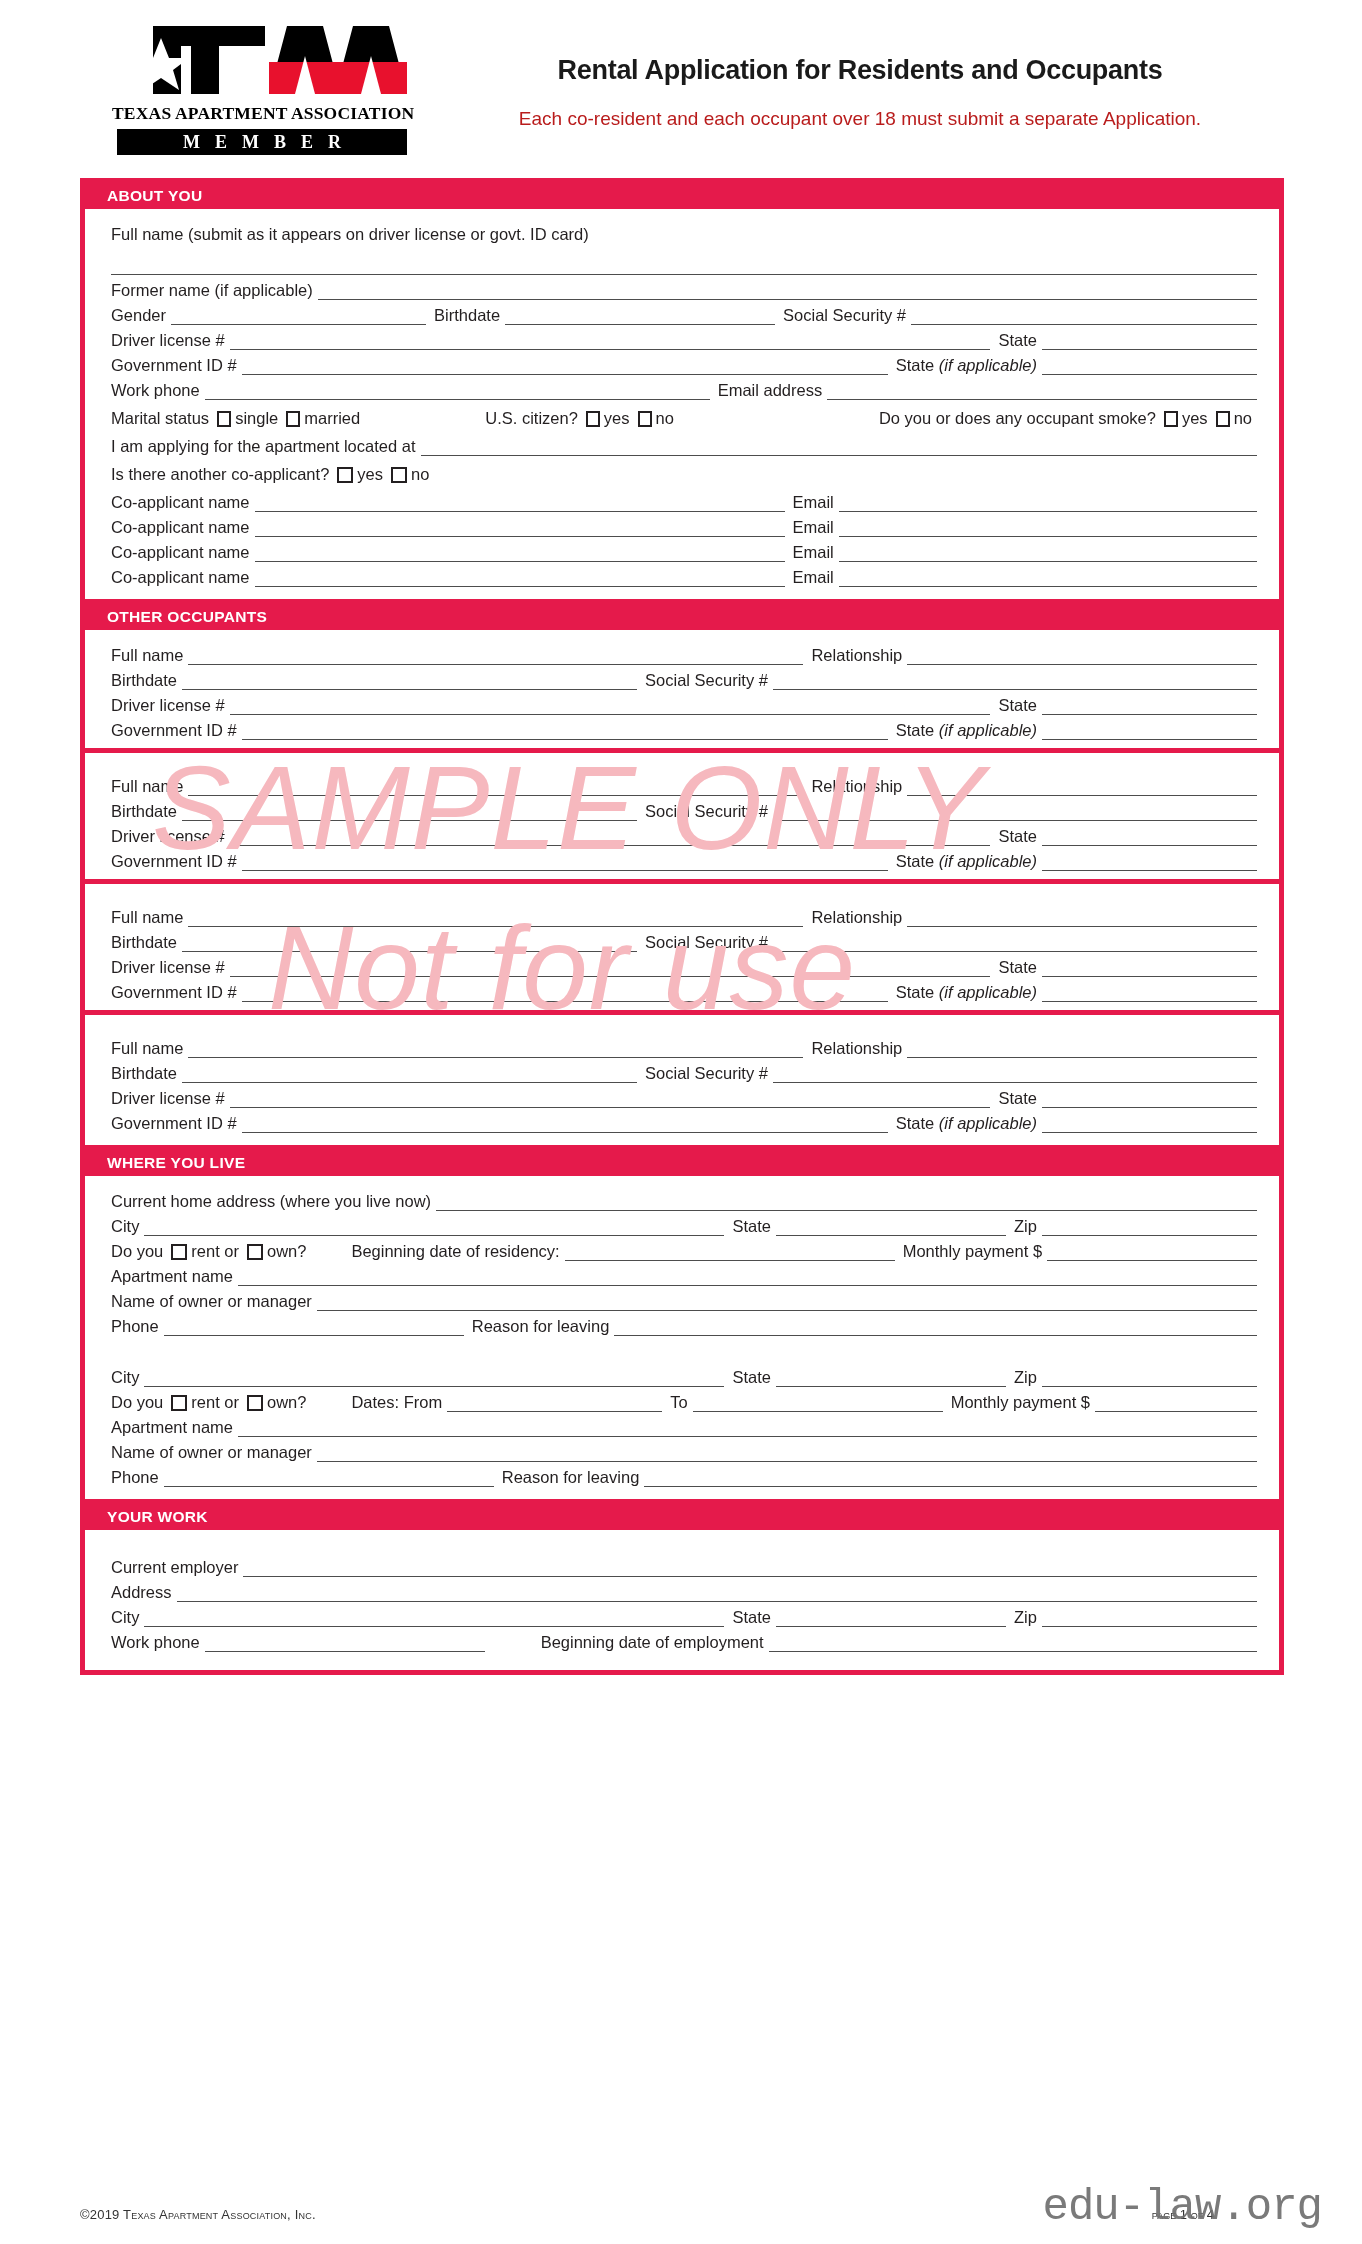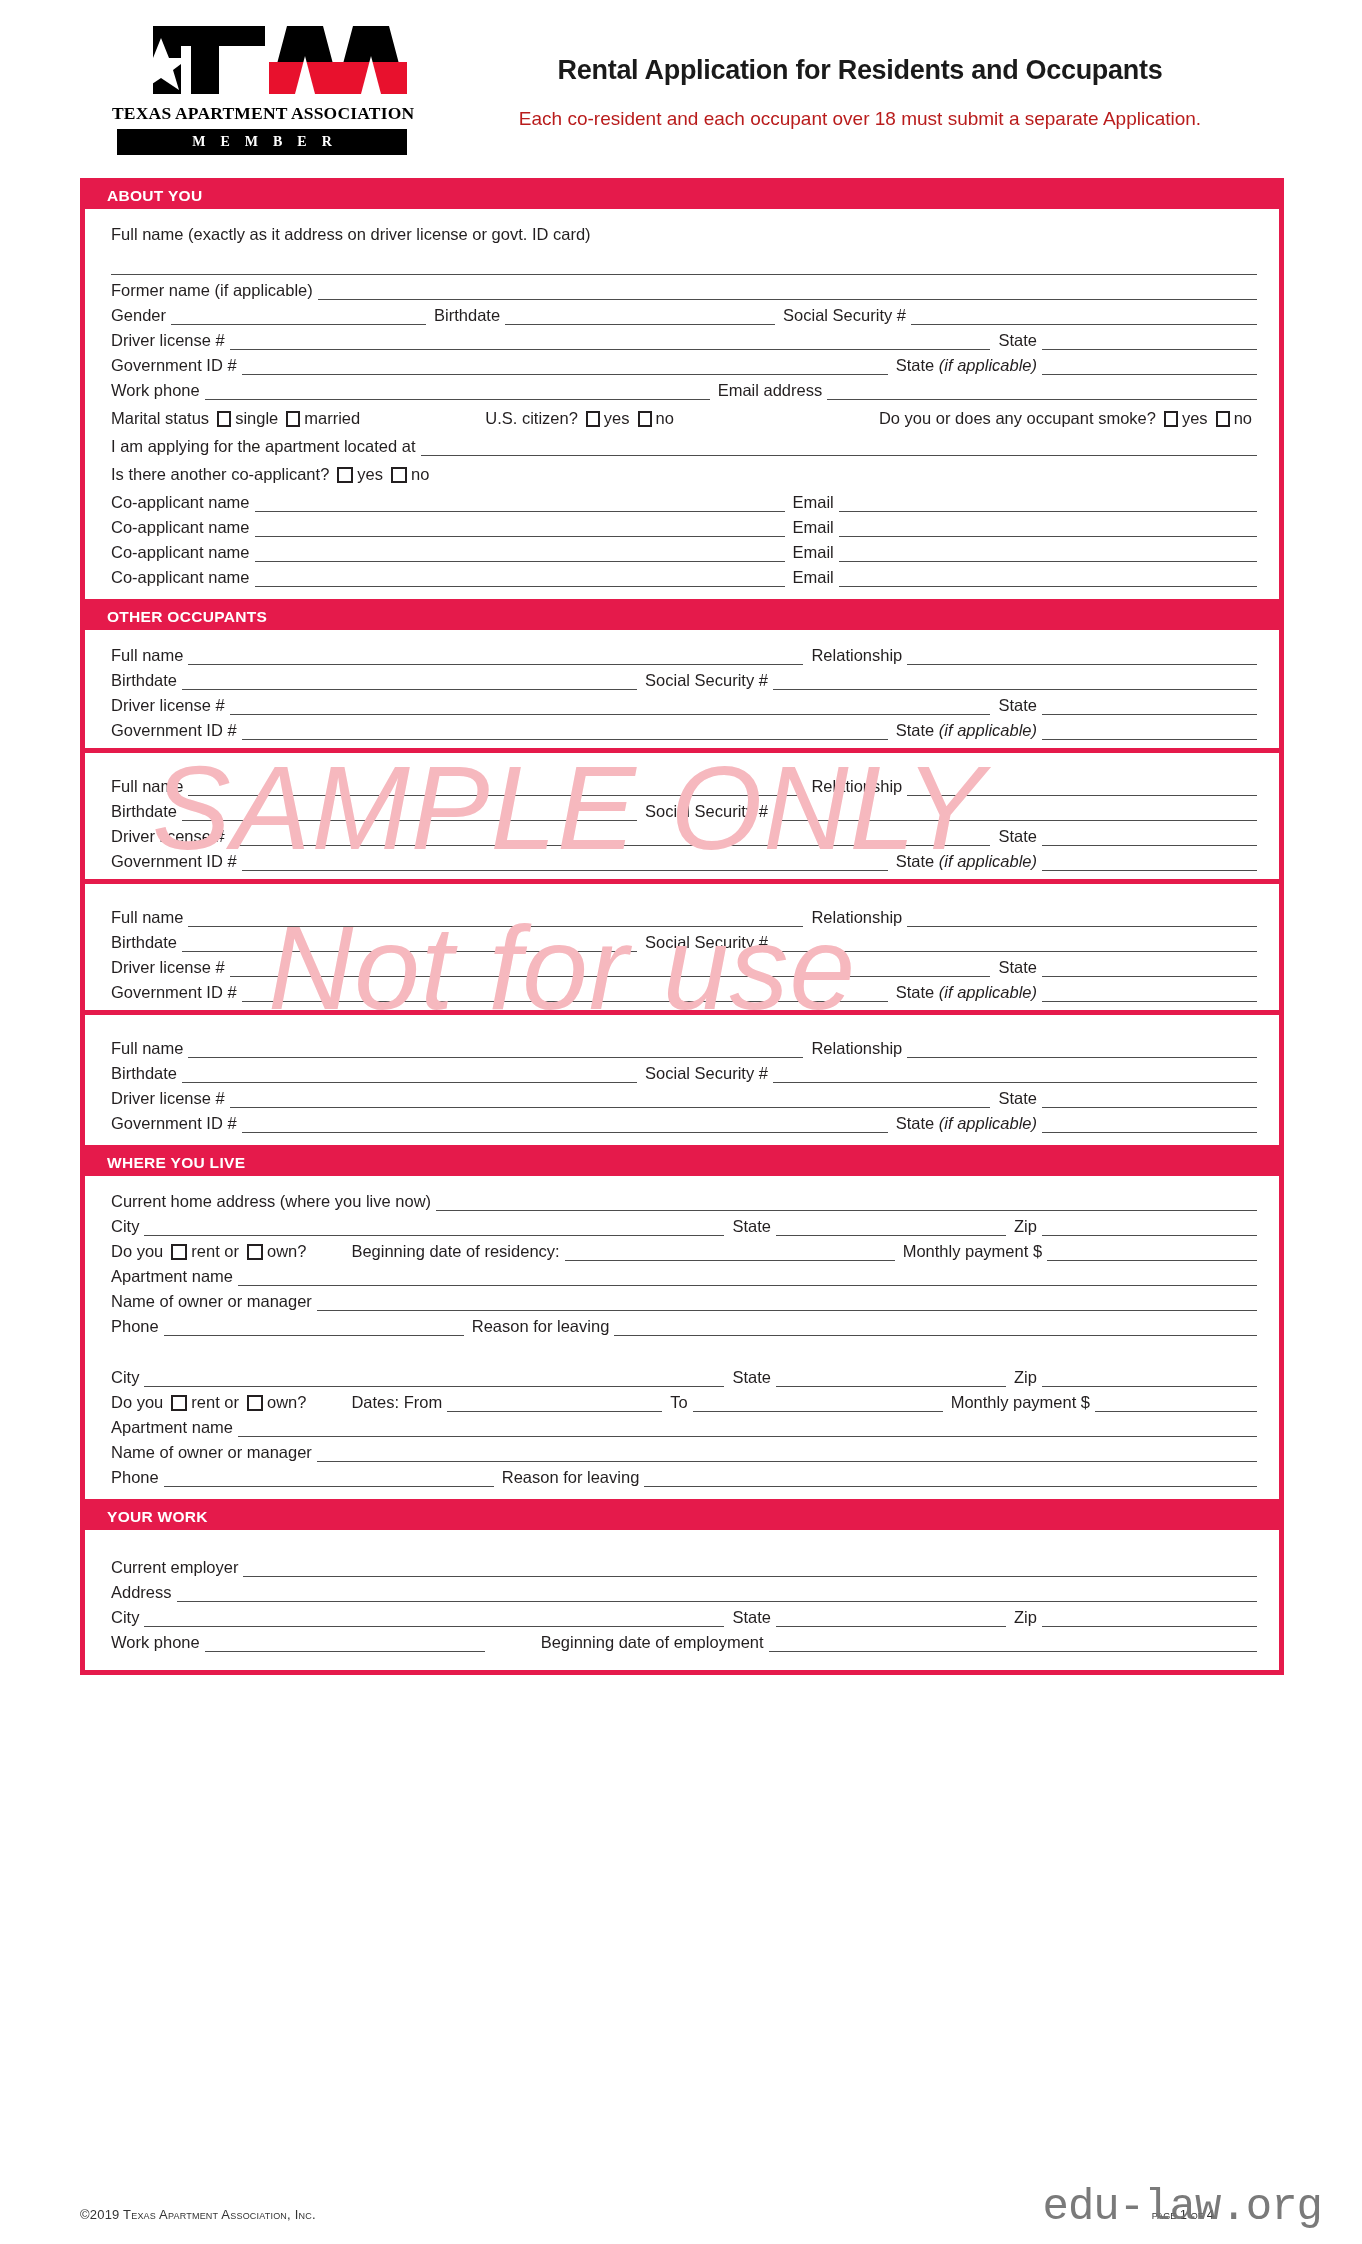--- a/index.html
+++ b/index.html
@@ -16,21 +16,21 @@
   .logo-mark{position:relative;height:80px;width:290px;margin:0 auto;}
   .logo-mark svg{display:block;}
   .logo-name{
     font-family:"Liberation Serif", serif;
     font-weight:bold;font-size:17.5px;letter-spacing:.2px;
     color:#000;margin-top:1px;white-space:nowrap;
   }
   .member-bar{
     margin:5px auto 0;width:290px;height:26px;background:#000;
     color:#fff;font-family:"Liberation Serif", serif;font-weight:bold;
-    font-size:14px;letter-spacing:15px;text-indent:15px;
+    font-size:18px;letter-spacing:15px;text-indent:15px;
     display:flex;align-items:center;justify-content:center;
   }
   .title-block{position:absolute;left:420px;top:55px;width:880px;text-align:center;}
   .doc-title{font-size:27px;font-weight:bold;color:#1a1a1a;letter-spacing:-.3px;}
   .doc-sub{font-size:19px;color:#b91c1c;margin-top:22px;}
 
   
   .sec{
     position:relative;margin:0 78px 0 80px;
     border:5px solid #E51A4B;border-top:none;background:#fff;
@@ -131,21 +131,21 @@
     </div>
   </div>
 
   <div class="sec" style="border-top:5px solid #E51A4B;">
     <div class="sec-band">
       <span class="tabtext">ABOUT YOU</span>
     </div>
     <div class="sec-body">
 
       <div class="row">
-        <span class="lbl">Full name (exactly as it address on driver license or govt. ID card)</span>
+        <span class="lbl">Full name (submit as it appears on driver license or govt. ID card)</span>
       </div>
       <div class="fullline"></div>
 
       <div class="row">
         <span class="lbl">Former name (if applicable)</span>
         <span class="fill"></span>
       </div>
 
       <div class="row">
         <span class="lbl">Gender</span>

